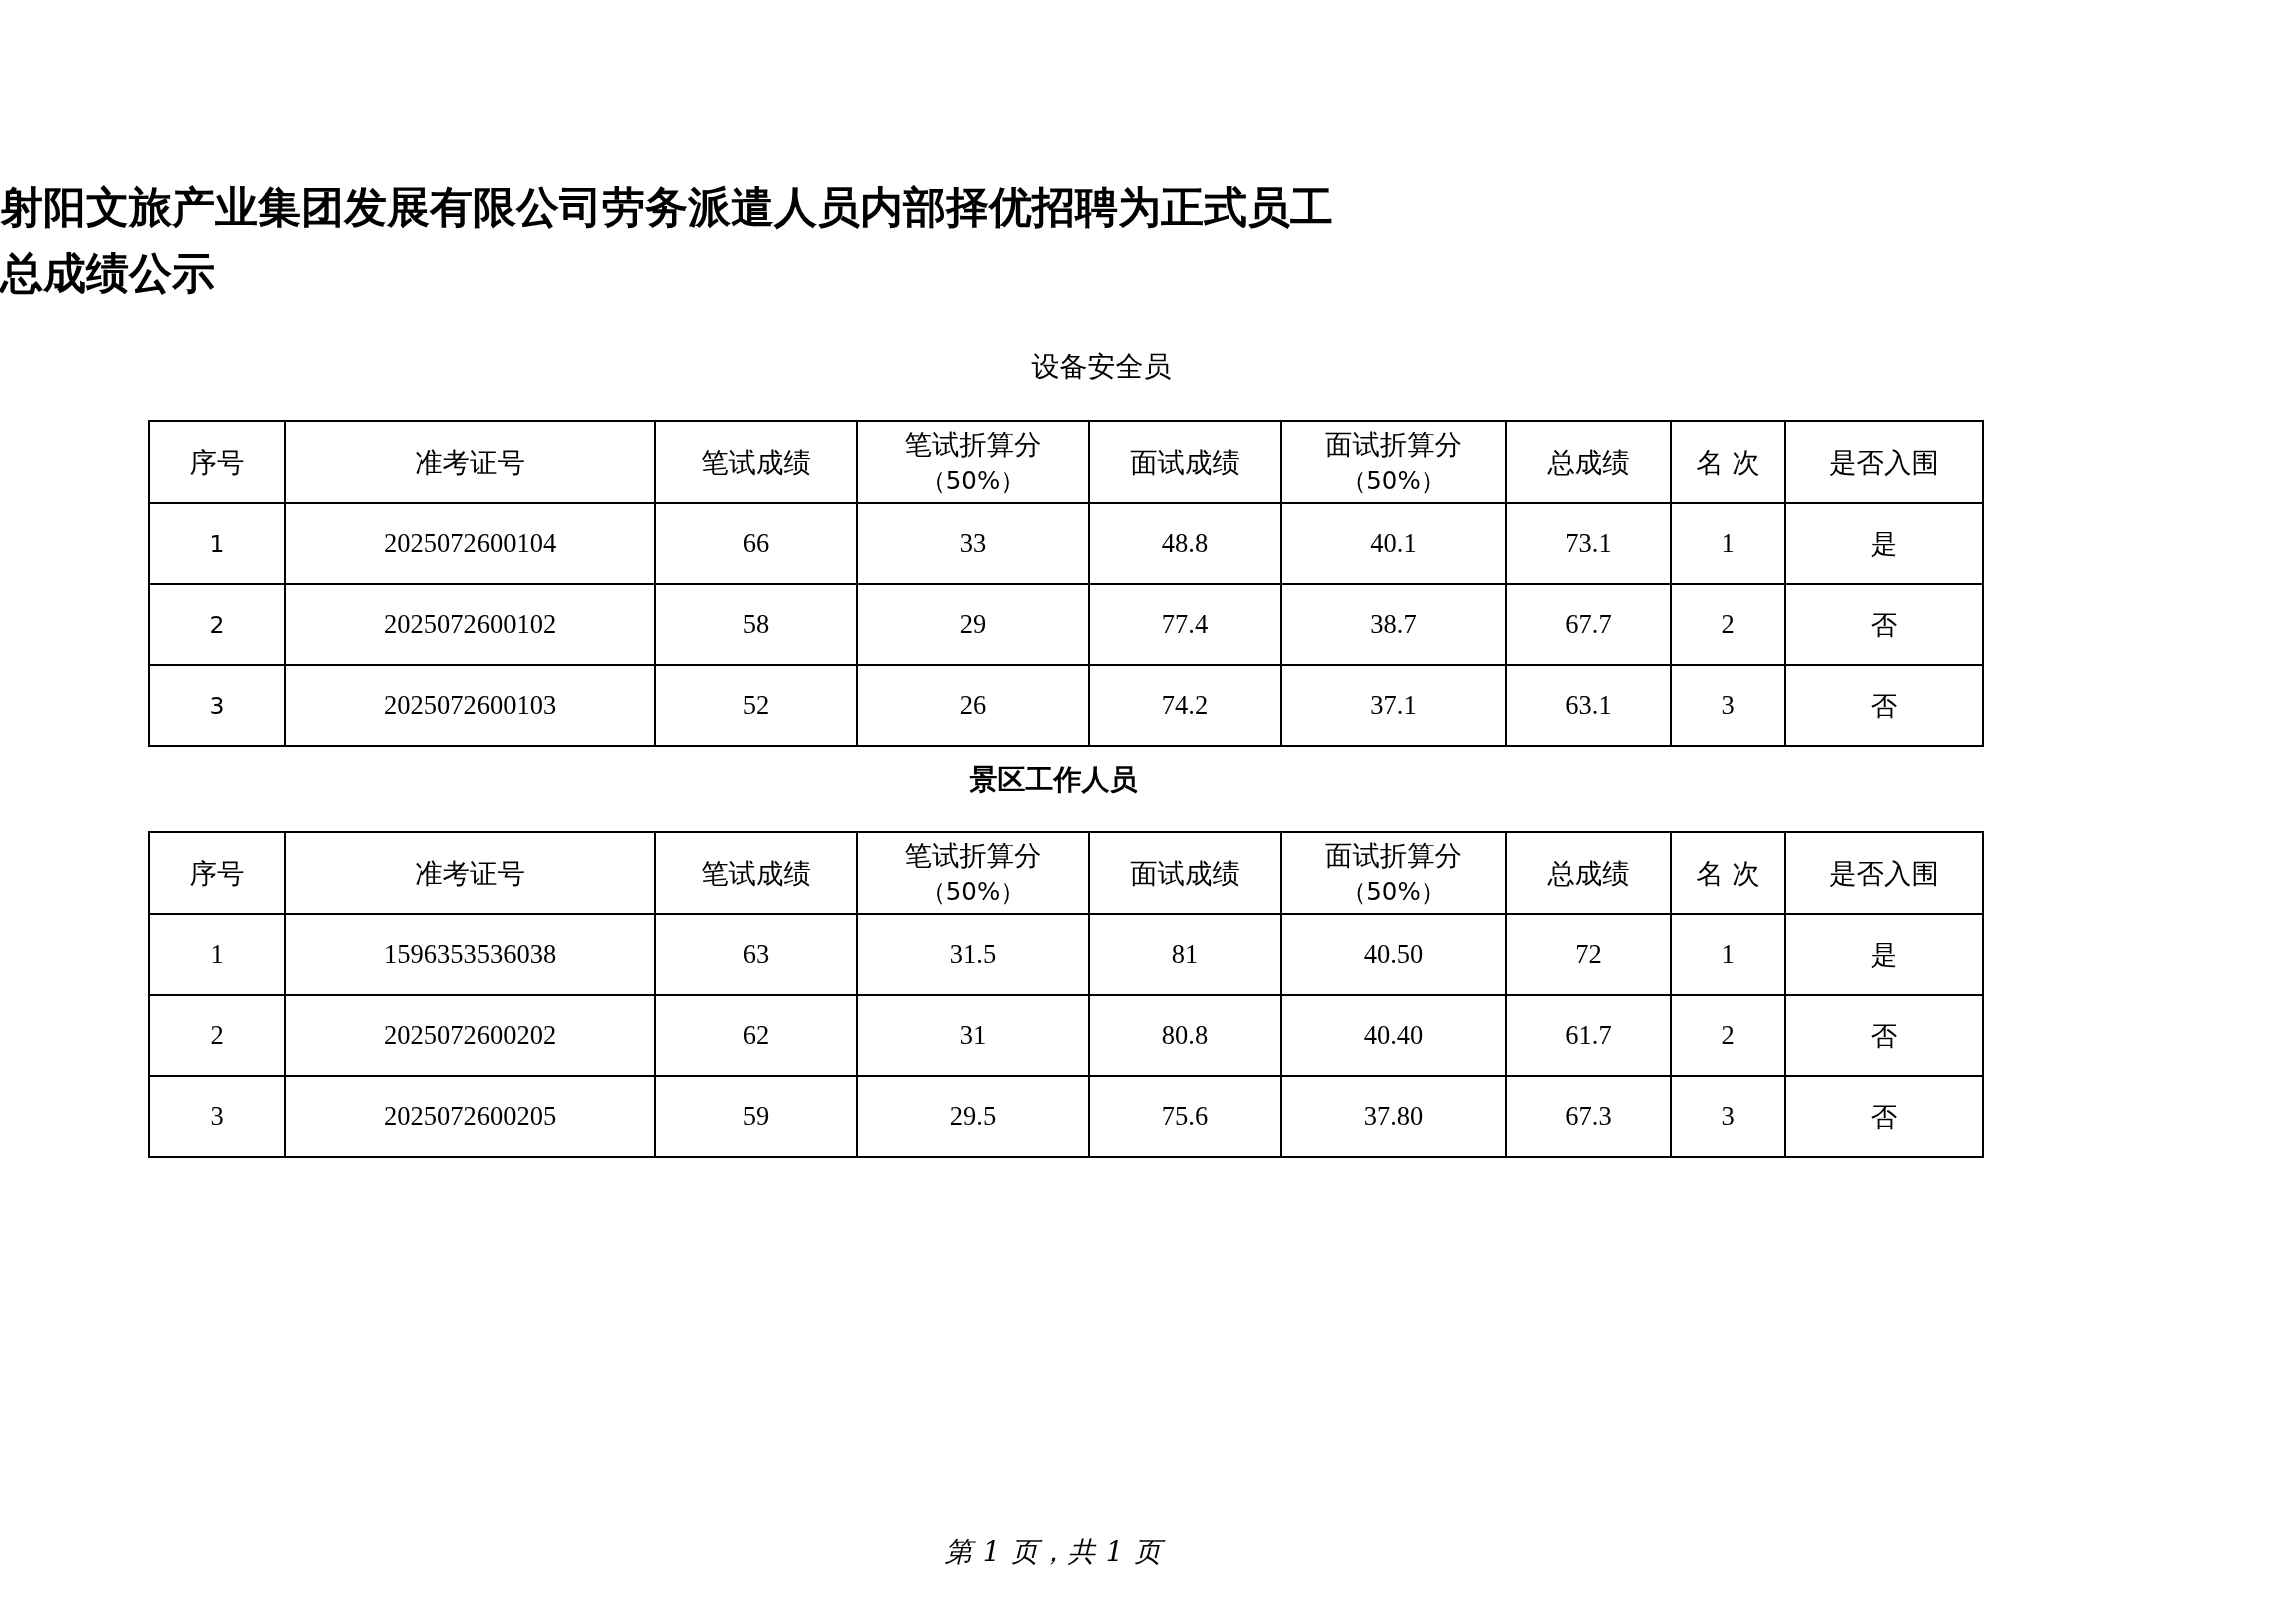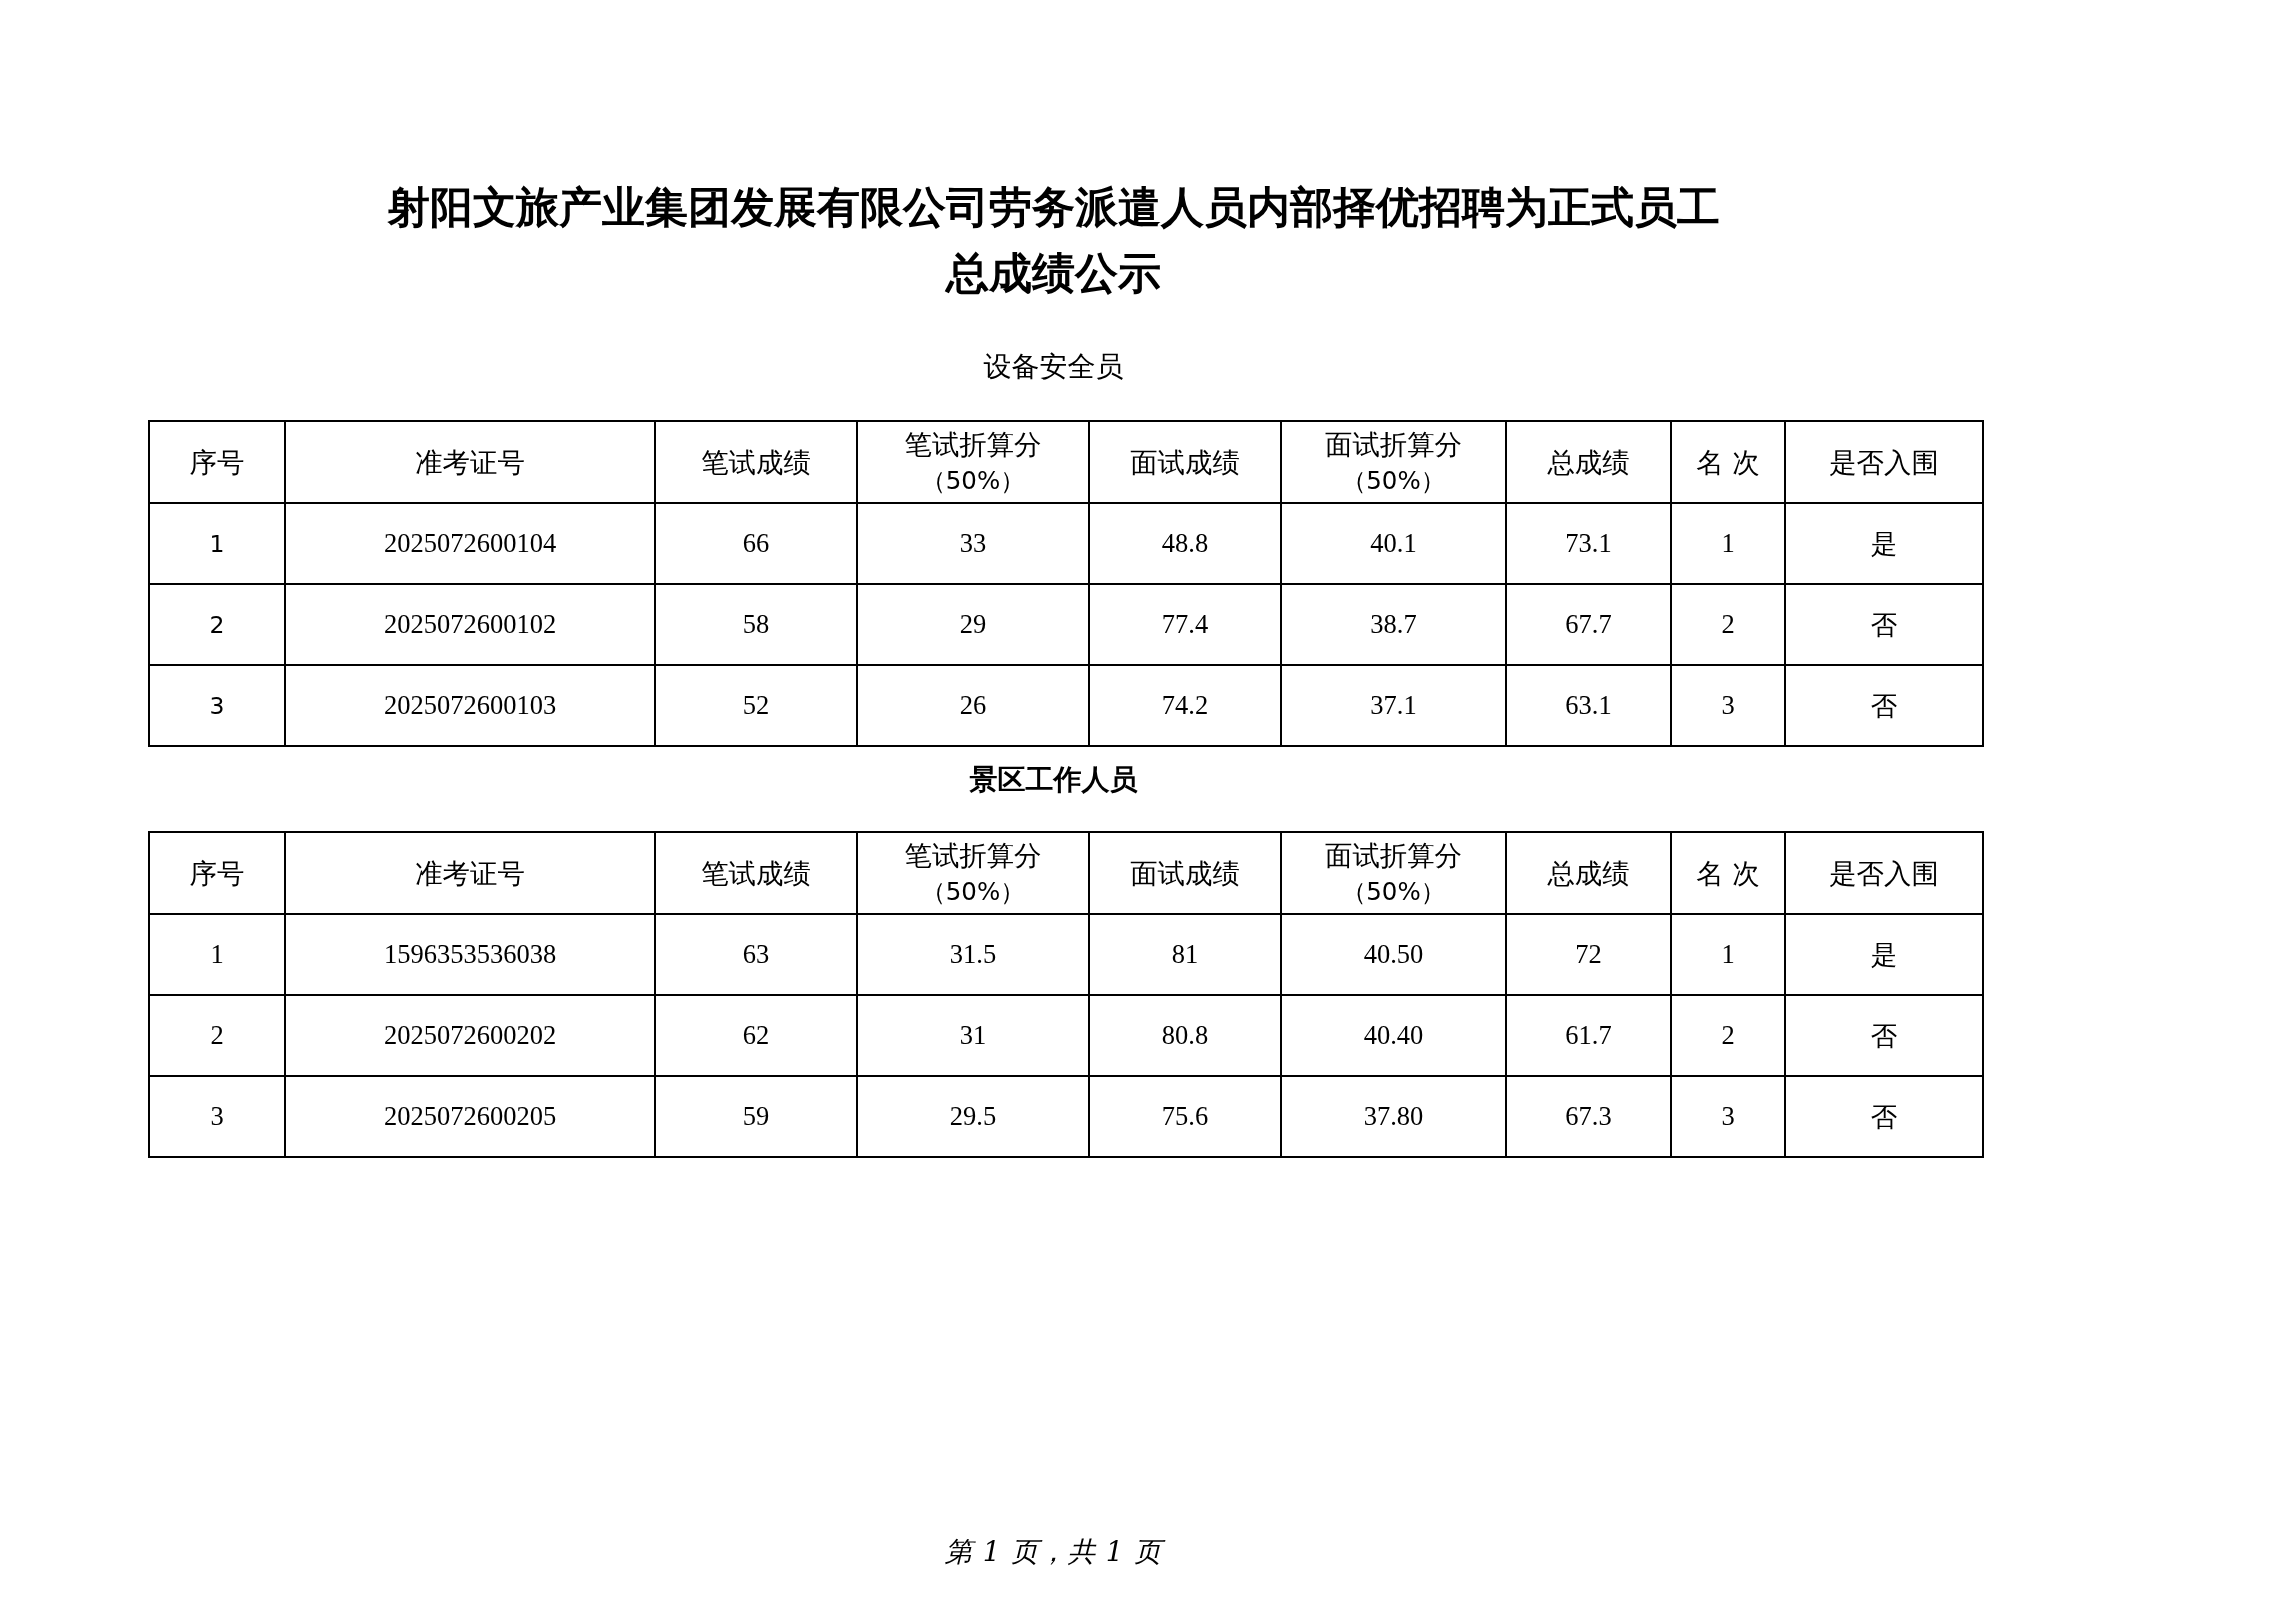--- a/index.html
+++ b/index.html
@@ -1,21 +1,21 @@
 <!DOCTYPE html>
 <html><head>
   <meta charset="utf-8">
   <style>
     html, body { margin: 0; padding: 0; background: #ffffff; }
     body {
       width: 2292px; height: 1620px; position: relative; overflow: hidden;
       font-family: "DejaVu Serif", "Liberation Serif", serif; color: #000;
     }
     .title {
-      position: absolute; left: 0; width: 2107px; text-align: center;
+      position: absolute; left: 0; width: 2107px; text-align: left;
       font-family: "DejaVu Sans", "Liberation Sans", sans-serif; font-weight: bold;
       font-size: 43px; letter-spacing: 0px;
     }
     .title.l1 { top: 179px; }
     .title.l2 { top: 245px; }
     .section-title {
       position: absolute; left: 0; width: 2107px; text-align: center;
       font-size: 28px;
     }
     table.scores {
@@ -38,21 +38,21 @@
       font-size: 27.4px; letter-spacing: 1px; font-style: italic;
     }
   </style>
 </head>
 <body>
 
 <div>
   <div class="title l1">射阳文旅产业集团发展有限公司劳务派遣人员内部择优招聘为正式员工</div>
   <div class="title l2">总成绩公示</div>
 
-  <div class="section-title" style="top:348px;">设备安全员</div>
+  <div class="section-title" style="top:348px;padding-left:48px;">设备安全员</div>
   <table class="scores" style="top:408px;">
     <colgroup>
       <col style="width:136px">
         <col style="width:370px">
         <col style="width:202px">
         <col style="width:232px">
       <col style="width:192px">
         <col style="width:225px">
         <col style="width:165px">
         <col style="width:114px">

